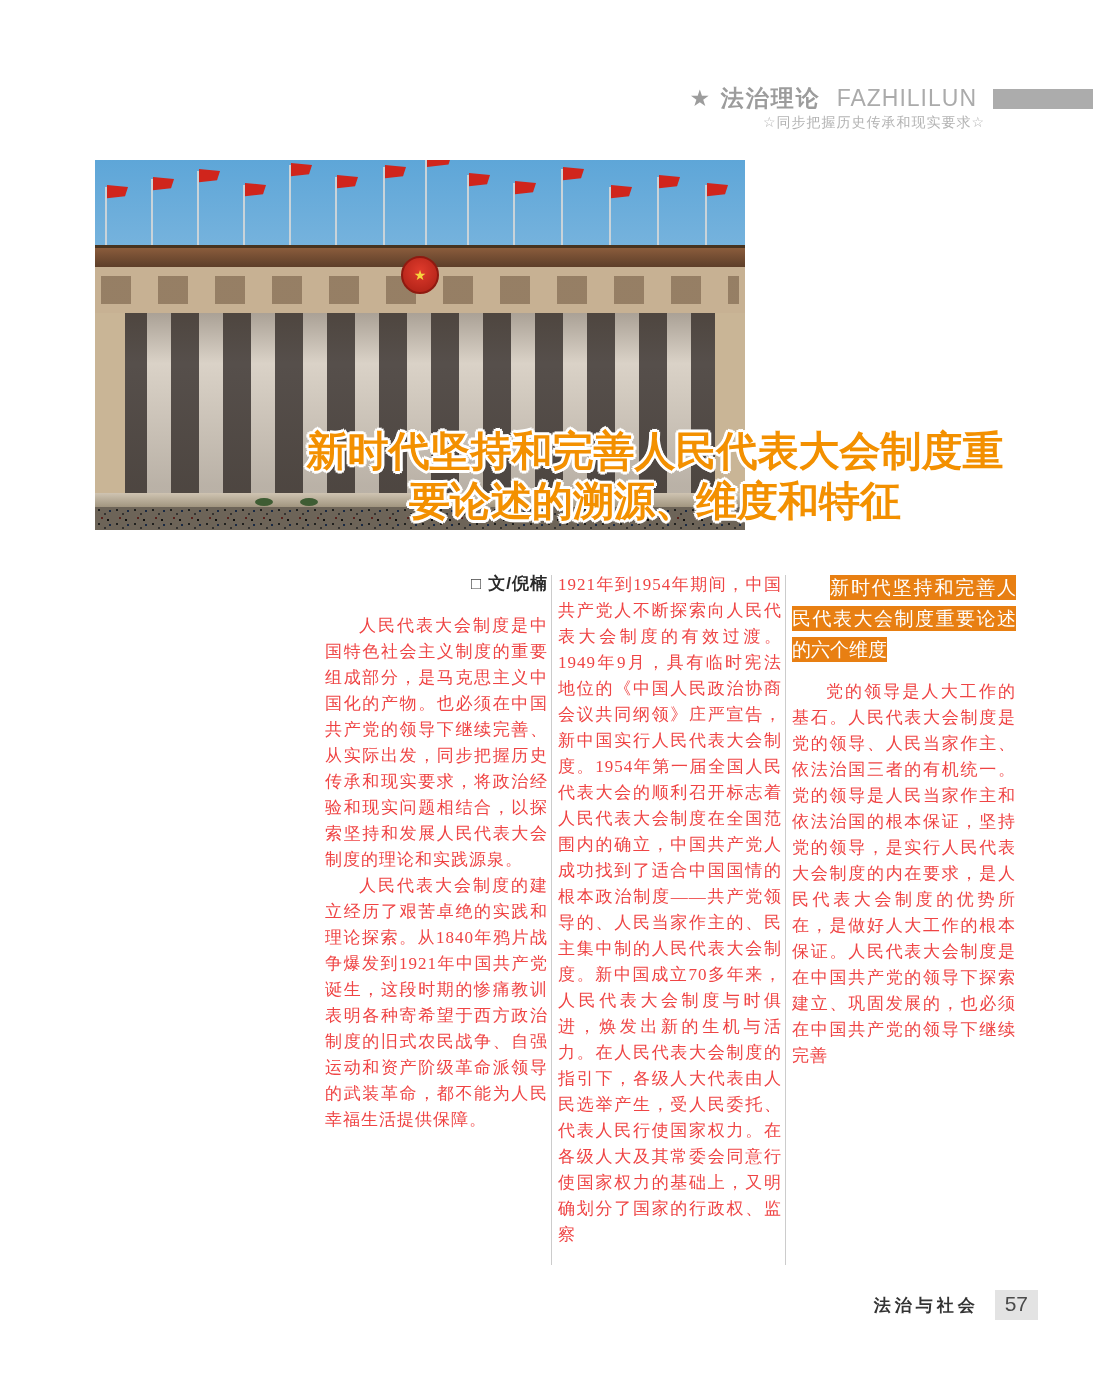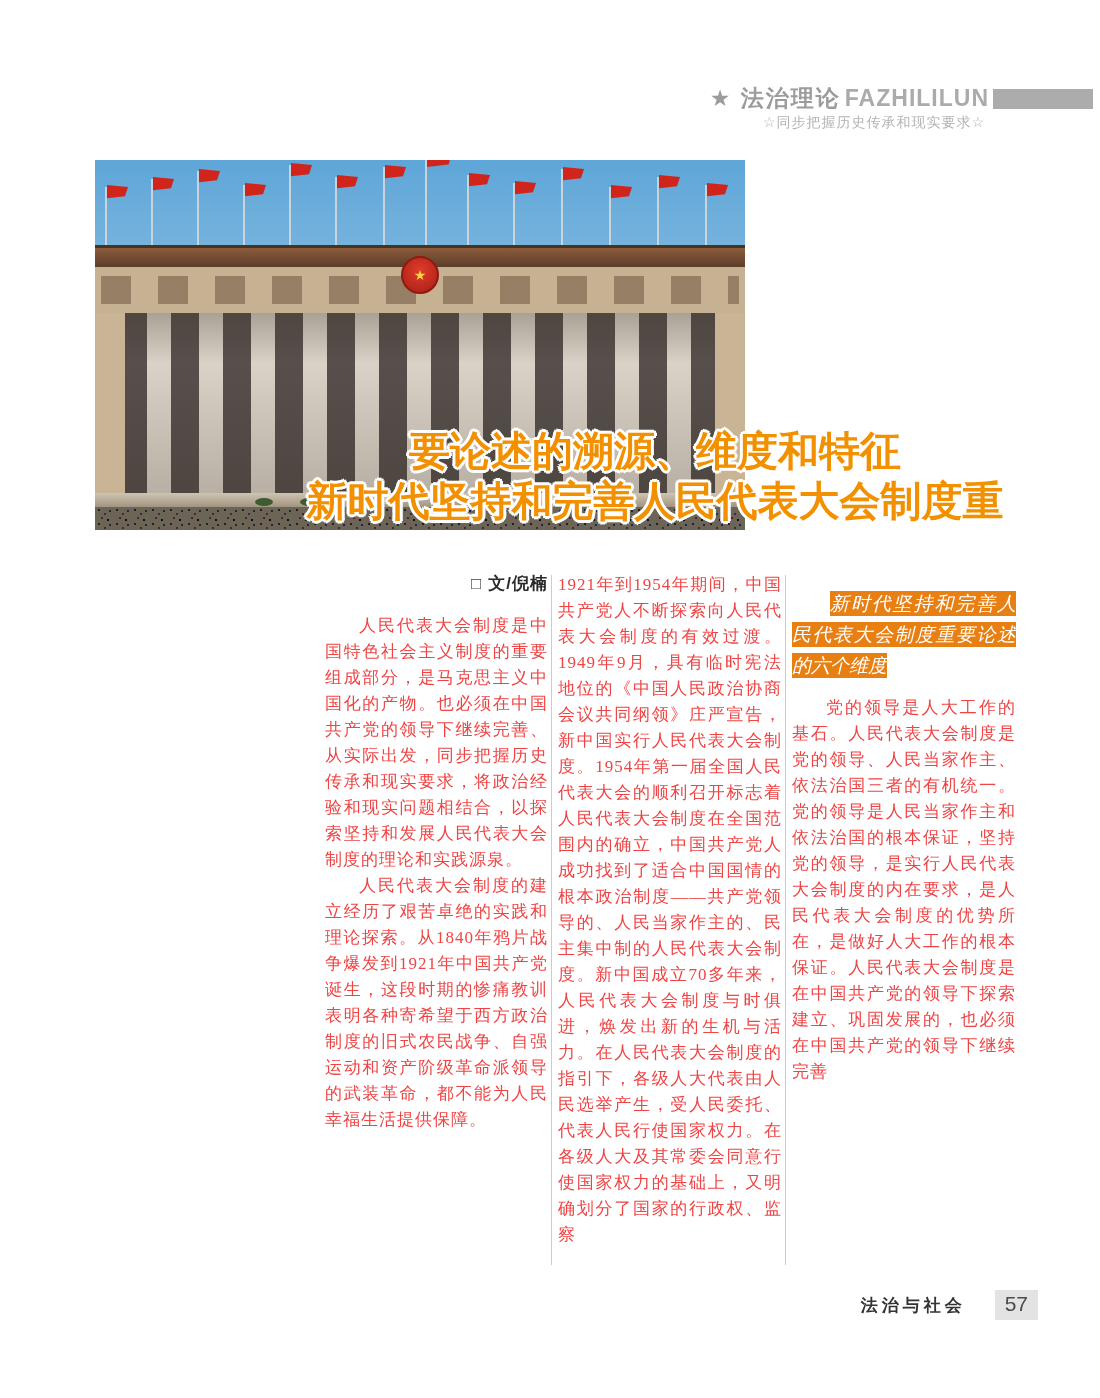--- a/index.html
+++ b/index.html
@@ -1,24 +1,24 @@
 <!DOCTYPE html>
 <html><head>
 <meta charset="utf-8">
 <style>
   * { margin:0; padding:0; box-sizing:border-box; }
   html,body { background:#ffffff; }
   #page { position:relative; width:1100px; height:1398px; background:#ffffff; overflow:hidden;
           font-family:"Liberation Serif","DejaVu Serif",serif; }
 
   
-  .header-row { position:absolute; top:83px; right:7px; display:flex; align-items:center; gap:4px; }
+  .header-row { position:absolute; top:83px; right:7px; display:flex; align-items:center; gap:16px; }
   .header-zh { font-family:"Liberation Sans","DejaVu Sans",sans-serif; font-weight:bold;
                font-size:23px; color:#9c9c9c; letter-spacing:2px; }
-  .header-en { font-family:"Liberation Sans","DejaVu Sans",sans-serif; font-weight:bold;
+  .header-en { font-family:"Liberation Sans","DejaVu Sans",sans-serif; font-weight:normal;
                font-size:23px; color:#ababab; letter-spacing:1px; }
   .header-bar { width:100px; height:20px; background:#acacac; }
   .header-sub { position:absolute; top:114px; left:758px; width:232px; text-align:center;
                 font-family:"Liberation Sans","DejaVu Sans",sans-serif;
                 font-size:14px; color:#b3b3b3; letter-spacing:1px; }
 
   
   .photo { position:absolute; left:95px; top:160px; width:650px; height:370px; overflow:hidden;
            background:linear-gradient(180deg,#5ea6d8 0%,#8fc0e2 48%,#bdd8e9 80%); }
   .flag { position:absolute; bottom:285px; width:24px; }
@@ -73,21 +73,21 @@
   .sec-heading { margin-top:32px; font-size:19px; line-height:31px; text-indent:2em; text-align:justify; }
   .hl { background:#e87f12; color:#ffffff; padding:2px 0;
         -webkit-box-decoration-break:clone; box-decoration-break:clone; }
   .body-p { font-size:17px; line-height:26px; letter-spacing:1px; color:#ef4444; text-align:justify; }
   .ind { text-indent:2em; }
   .mt18 { margin-top:18px; }
   .mt16 { margin-top:16px; }
   .mt14 { margin-top:14px; }
 
   
-  .footer { position:absolute; top:1290px; right:62px; display:flex; align-items:center; gap:29px; }
+  .footer { position:absolute; top:1290px; right:62px; display:flex; align-items:center; gap:16px; }
   .journal { font-family:"Liberation Sans","DejaVu Sans",sans-serif; font-weight:bold;
              font-size:17px; color:#333333; letter-spacing:4px; }
   .pagenum { background:#e3e3e3; padding:2px 10px 4px 10px;
              font-family:"Liberation Sans","DejaVu Sans",sans-serif;
              font-size:21px; color:#4a4a4a; }
 </style>
 </head>
 <body>
 
 <div id="page">
@@ -167,42 +167,42 @@
       </div>
     <div class="cap" style="left:0;"></div>
     <div class="cap" style="right:0;"></div>
     <div class="steps"></div>
     <div class="bush" style="left:160px;"></div>
     <div class="bush" style="left:205px;"></div>
     <div class="crowd"></div>
   </div>
 
   <div class="hero-title">
+    <div>新时代坚持和完善人民代表大会制度重</div>
     <div>要论述的溯源、维度和特征</div>
-    <div>新时代坚持和完善人民代表大会制度重</div>
   </div>
 
   <div class="vline" style="left:551px;"></div>
   <div class="vline" style="left:785px;"></div>
 
 
   <div class="col col2">
     <div class="byline">
       <span class="sq">□</span><span>文/倪楠</span>
     </div>
     <p class="body-p ind mt18">人民代表大会制度是中国特色社会主义制度的重要组成部分，是马克思主义中国化的产物。也必须在中国共产党的领导下继续完善、从实际出发，同步把握历史传承和现实要求，将政治经验和现实问题相结合，以探索坚持和发展人民代表大会制度的理论和实践源泉。</p>
     <p class="body-p ind">人民代表大会制度的建立经历了艰苦卓绝的实践和理论探索。从1840年鸦片战争爆发到1921年中国共产党诞生，这段时期的惨痛教训表明各种寄希望于西方政治制度的旧式农民战争、自强运动和资产阶级革命派领导的武装革命，都不能为人民幸福生活提供保障。</p>
   </div>
 
   <div class="col col3">
     <p class="body-p">1921年到1954年期间，中国共产党人不断探索向人民代表大会制度的有效过渡。1949年9月，具有临时宪法地位的《中国人民政治协商会议共同纲领》庄严宣告，新中国实行人民代表大会制度。1954年第一届全国人民代表大会的顺利召开标志着人民代表大会制度在全国范围内的确立，中国共产党人成功找到了适合中国国情的根本政治制度——共产党领导的、人民当家作主的、民主集中制的人民代表大会制度。新中国成立70多年来，人民代表大会制度与时俱进，焕发出新的生机与活力。在人民代表大会制度的指引下，各级人大代表由人民选举产生，受人民委托、代表人民行使国家权力。在各级人大及其常委会同意行使国家权力的基础上，又明确划分了国家的行政权、监察</p>
   </div>
 
   <div class="col col4">
-    <p class="sec-heading mt16" style="margin-top:16px;font-style:italic;"><span class="hl">新时代坚持和完善人民代表大会制度重要论述的六个维度</span></p>
+    <p class="sec-heading mt16" style="margin-top:0;"><span class="hl">新时代坚持和完善人民代表大会制度重要论述的六个维度</span></p>
     <p class="body-p ind mt14">党的领导是人大工作的基石。人民代表大会制度是党的领导、人民当家作主、依法治国三者的有机统一。党的领导是人民当家作主和依法治国的根本保证，坚持党的领导，是实行人民代表大会制度的内在要求，是人民代表大会制度的优势所在，是做好人大工作的根本保证。人民代表大会制度是在中国共产党的领导下探索建立、巩固发展的，也必须在中国共产党的领导下继续完善</p>
   </div>
 
   <div class="footer">
     <span class="journal">法治与社会</span>
     <span class="pagenum">57</span>
   </div>
 
 </div>
 

